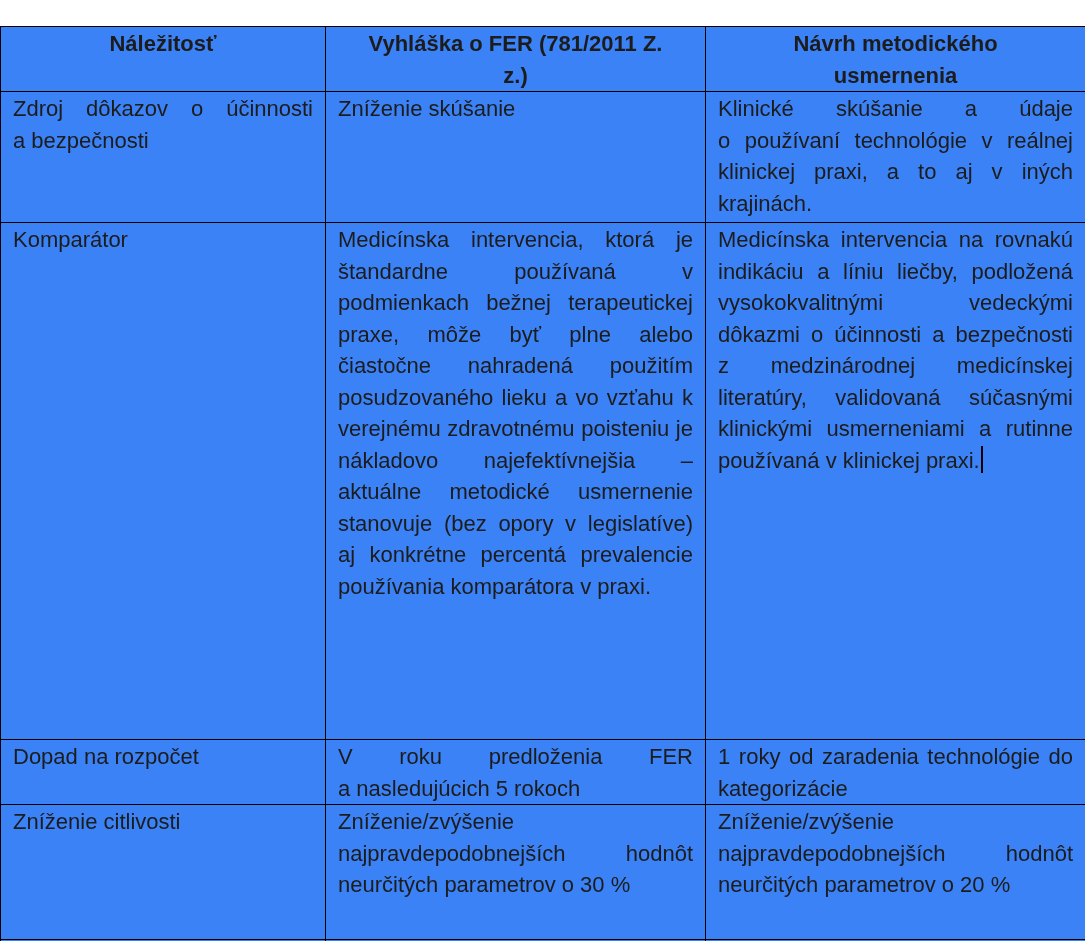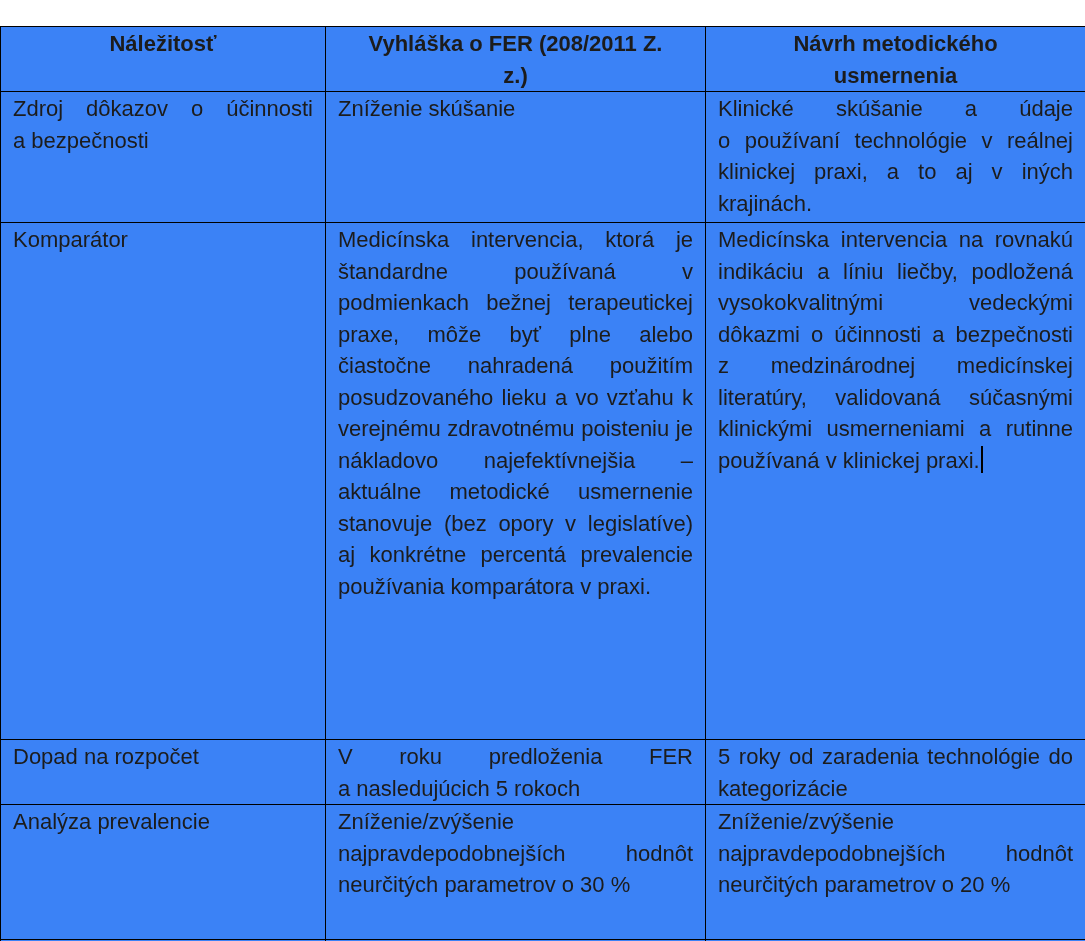--- a/index.html
+++ b/index.html
@@ -58,21 +58,21 @@
       <col style="width:325px">
       <col style="width:380px">
       <col style="width:380px">
     </colgroup>
     <thead>
       <tr>
         <th>
           <div class="box bh">Náležitosť</div>
         </th>
         <th>
-          <div class="box bh">Vyhláška o FER (208/2011 Z.
+          <div class="box bh">Vyhláška o FER (781/2011 Z.
 z.)</div>
         </th>
         <th>
           <div class="box bh">Návrh metodického
 usmernenia</div>
         </th>
       </tr>
     </thead>
     <tbody>
       <tr>
@@ -100,27 +100,27 @@
       </tr>
 
       <tr>
         <td>
           <div class="box b3">Dopad na rozpočet</div>
         </td>
         <td>
           <div class="box b3">V roku predloženia FER a&nbsp;nasledujúcich 5&nbsp;rokoch</div>
         </td>
         <td>
-          <div class="box b3">5 roky od zaradenia technológie do kategorizácie</div>
+          <div class="box b3">1 roky od zaradenia technológie do kategorizácie</div>
         </td>
       </tr>
 
       <tr>
         <td>
-          <div class="box b4">Analýza prevalencie</div>
+          <div class="box b4">Zníženie citlivosti</div>
         </td>
         <td>
           <div class="box b4">Zníženie/zvýšenie najpravdepodobnejších hodnôt neurčitých parametrov o&nbsp;30&nbsp;%</div>
         </td>
         <td>
           <div class="box b4">Zníženie/zvýšenie najpravdepodobnejších hodnôt neurčitých parametrov o&nbsp;20&nbsp;%</div>
         </td>
       </tr>
 
       <tr>

